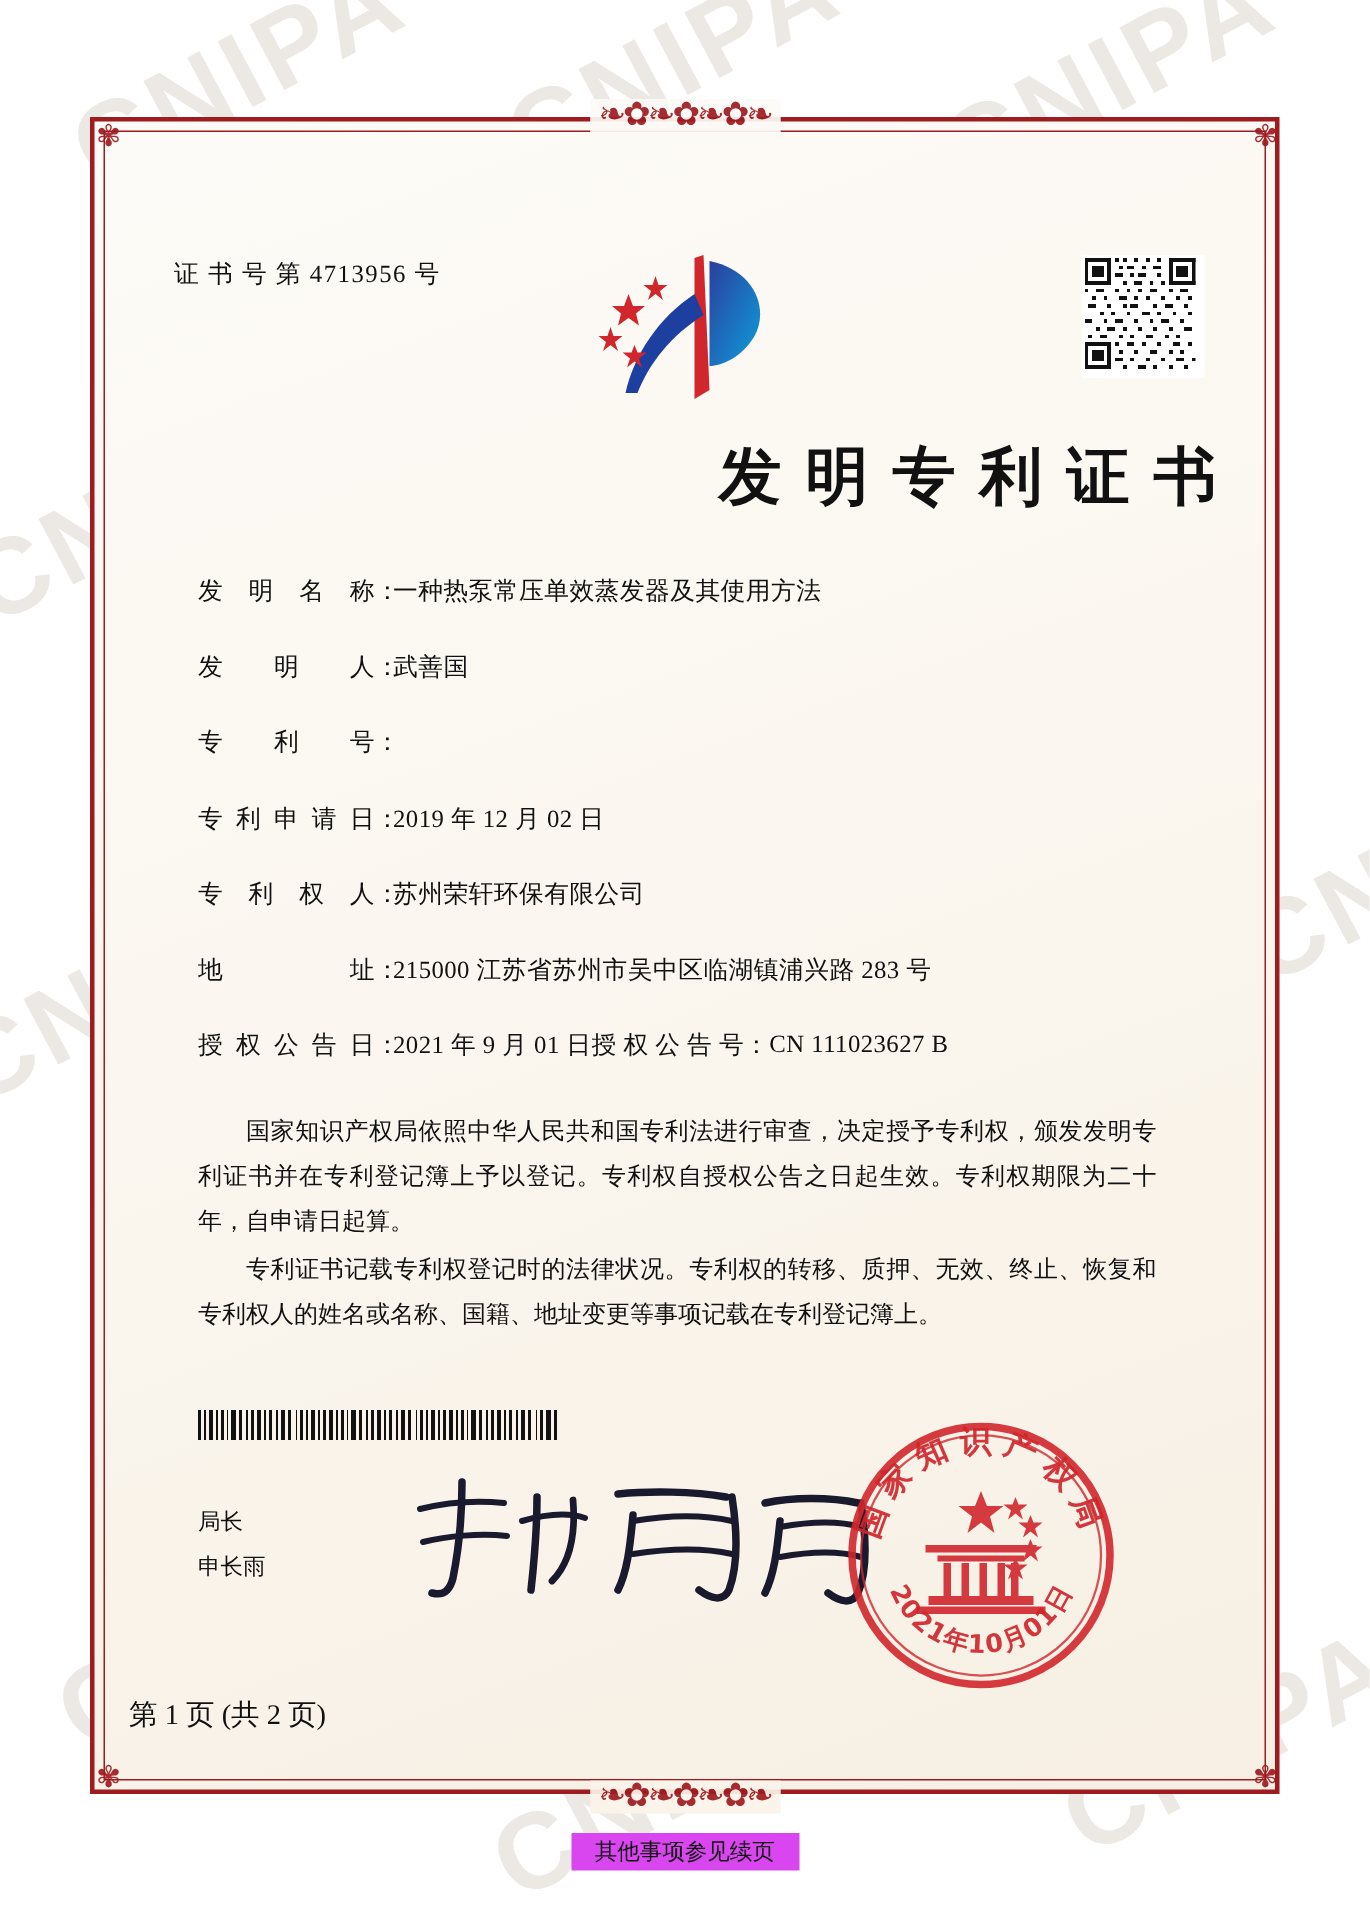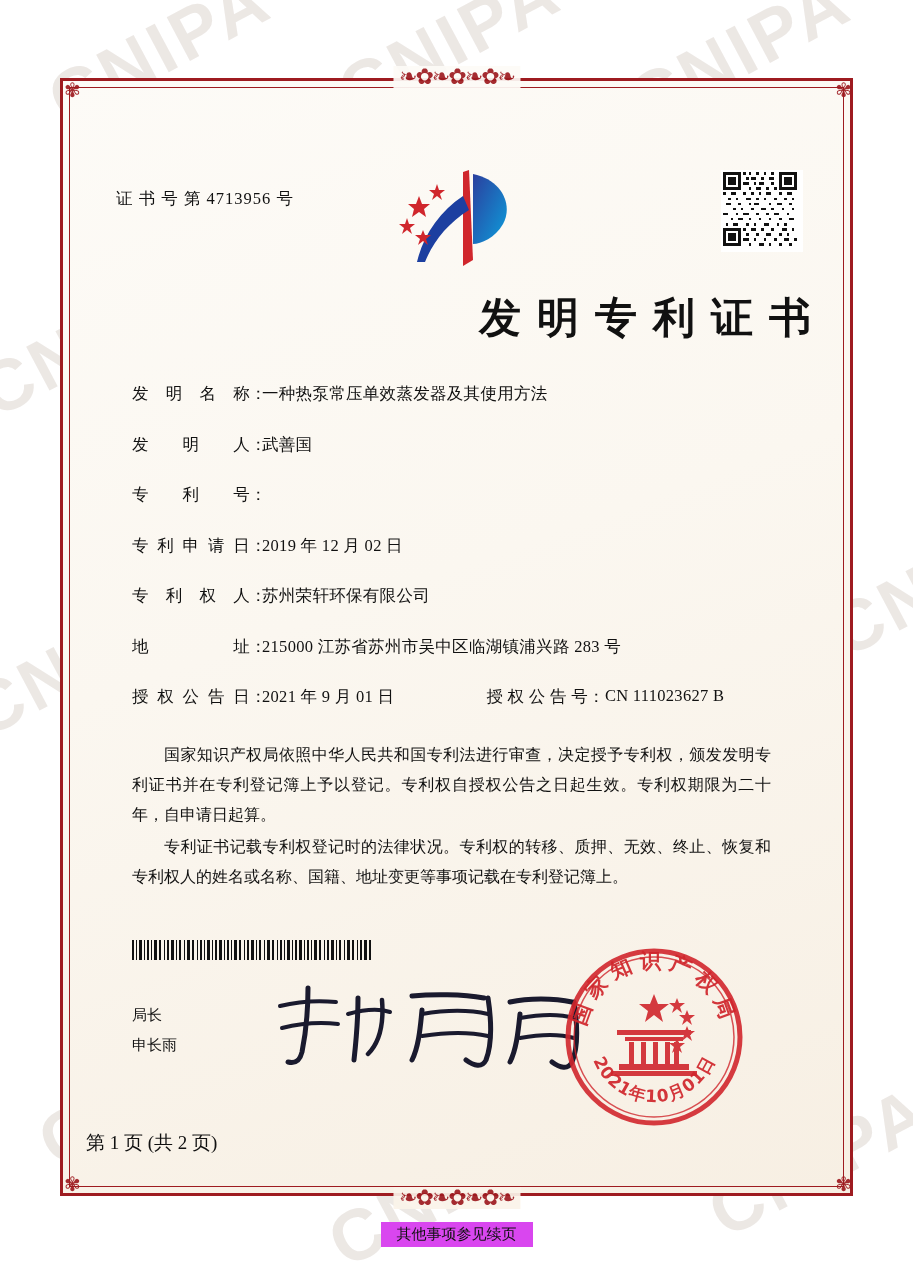--- a/index.html
+++ b/index.html
@@ -90,21 +90,21 @@
   .orn-bl { bottom: 2px; left: 4px; }
   .orn-br { bottom: 2px; right: 4px; }
 
   
   .content {
     position: absolute;
     inset: 22px 26px;
   }
   .cert-no {
     position: absolute;
-    top: 88px;
+    top: 72px;
     left: 30px;
     font-size: 16.5px;
     color: #111;
     letter-spacing: 1px;
   }
 
   
   .logo {
     position: absolute;
     top: 62px;
@@ -157,21 +157,21 @@
     width: 118px;
     flex: none;
     display: flex;
     justify-content: space-between;
   }
   .f-label span { display: inline-block; }
   .f-colon { width: 12px; flex: none; }
   .f-value { flex: 1; }
 
   .field.inline-two .f-value { display: flex; }
-  .f-value .v2-label { margin-left: 92px; }
+  .f-value .v2-label { }
 
   .paras {
     position: absolute;
     top: 640px;
     left: 46px;
     right: 40px;
     font-size: 16px;
     line-height: 30px;
     color: #111;
     text-align: justify;

